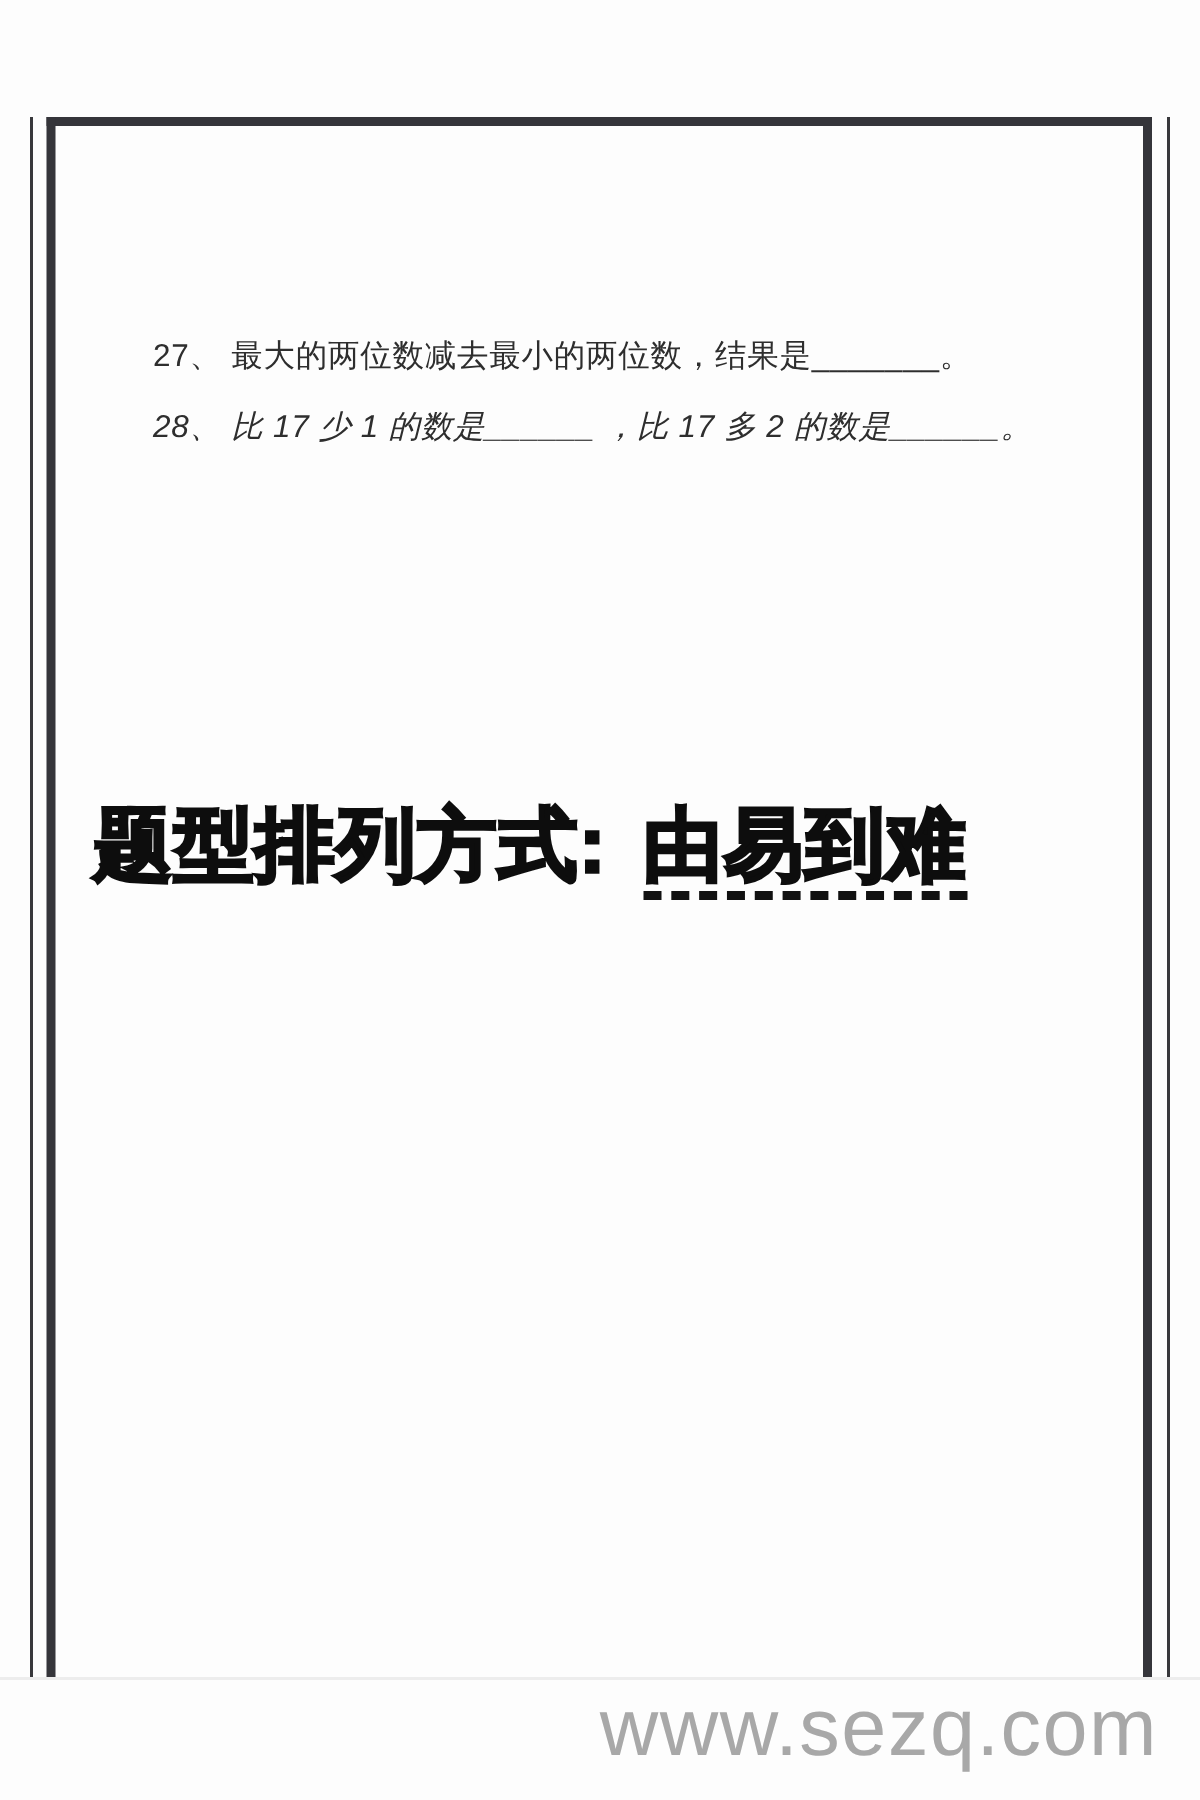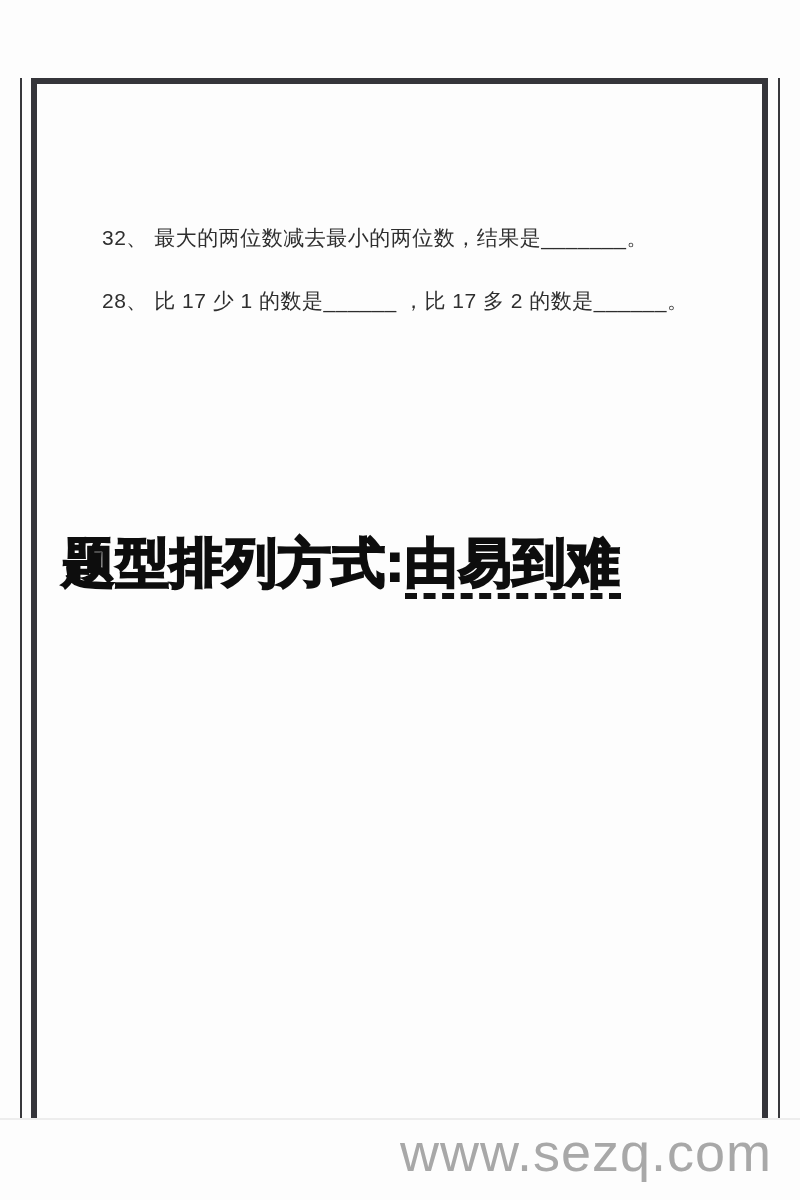--- a/index.html
+++ b/index.html
@@ -46,57 +46,58 @@
     position: absolute;
     left: 65px;
     width: 680px;
     font-size: 21px;
     line-height: 26px;
     color: #2e2e2e;
     letter-spacing: 0.5px;
     white-space: nowrap;
   }
   .q27 { top: 141px; }
-  .q28 { top: 204px; }
+  .q28 { top: 188px; font-style: italic; }
   .q29 { top: 267px; }
   .q30 { top: 331px; }
   .big-heading {
     position: absolute;
     left: 62px; top: 528px;
     font-size: 53px;
     font-weight: 900;
     color: #0d0d0d;
     -webkit-text-stroke: 2.2px #0d0d0d;
     letter-spacing: 1px;
     white-space: nowrap;
   }
   .big-heading .underlined {
     border-bottom: 6px dashed #111111;
     padding-bottom: 1px;
+    margin-left: 24px;
   }
   .watermark {
     position: absolute;
     top: 1121px;
     right: 28px;
     font-size: 54px;
     color: #a8a8a8;
     letter-spacing: 1px;
     font-family: "Liberation Sans", sans-serif;
   }
 </style>
 </head>
 <body>
 
 <div class="canvas">
 
   <div class="outer-line left"></div>
   <div class="outer-line right"></div>
 
   <div class="frame">
-    <div class="question q27">32、 最大的两位数减去最小的两位数，结果是_______。</div>
+    <div class="question q27">27、 最大的两位数减去最小的两位数，结果是_______。</div>
     <div class="question q28">28、 比 17 少 1 的数是______ ，比 17 多 2 的数是______。</div>
   </div>
 
   <div class="big-heading">
     <span>题型排列方式:</span><span class="underlined">由易到难</span>
   </div>
 
   <div class="page-cut"></div>
 
   <div class="watermark">www.sezq.com</div>

